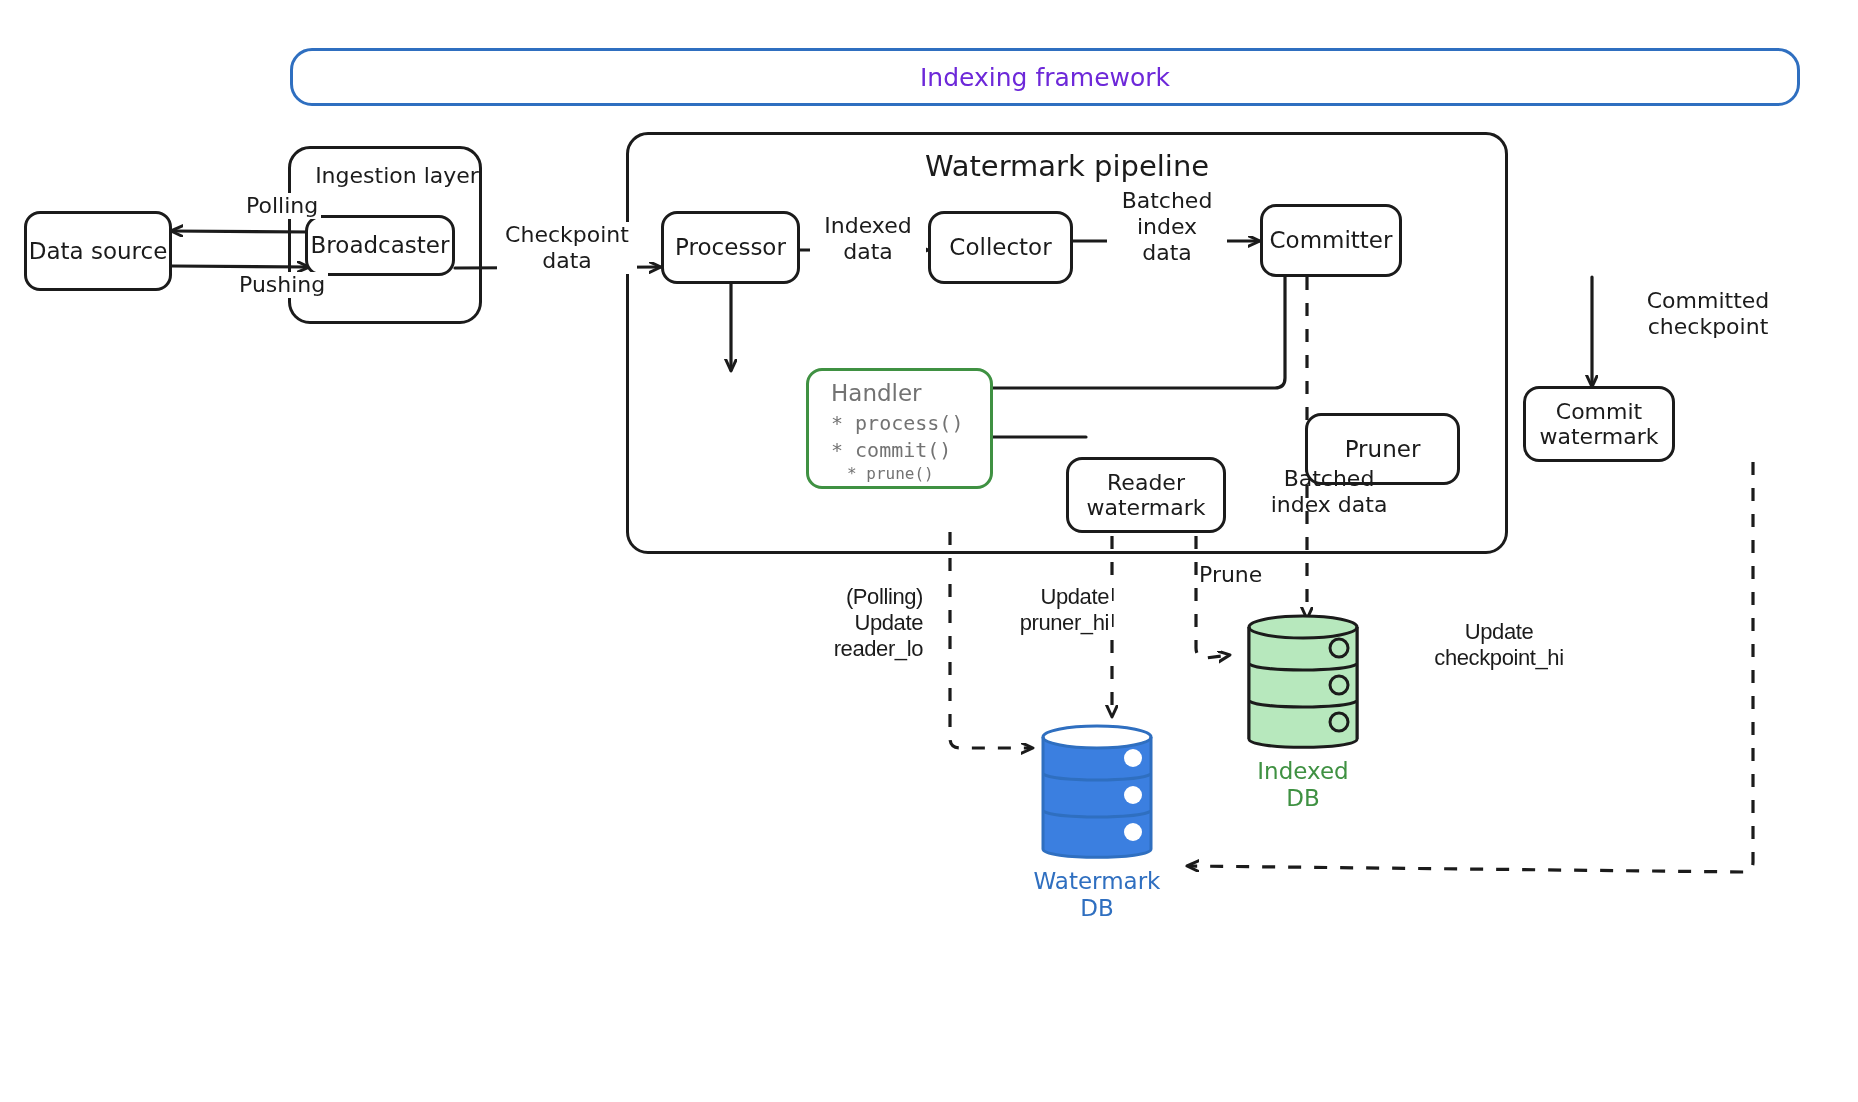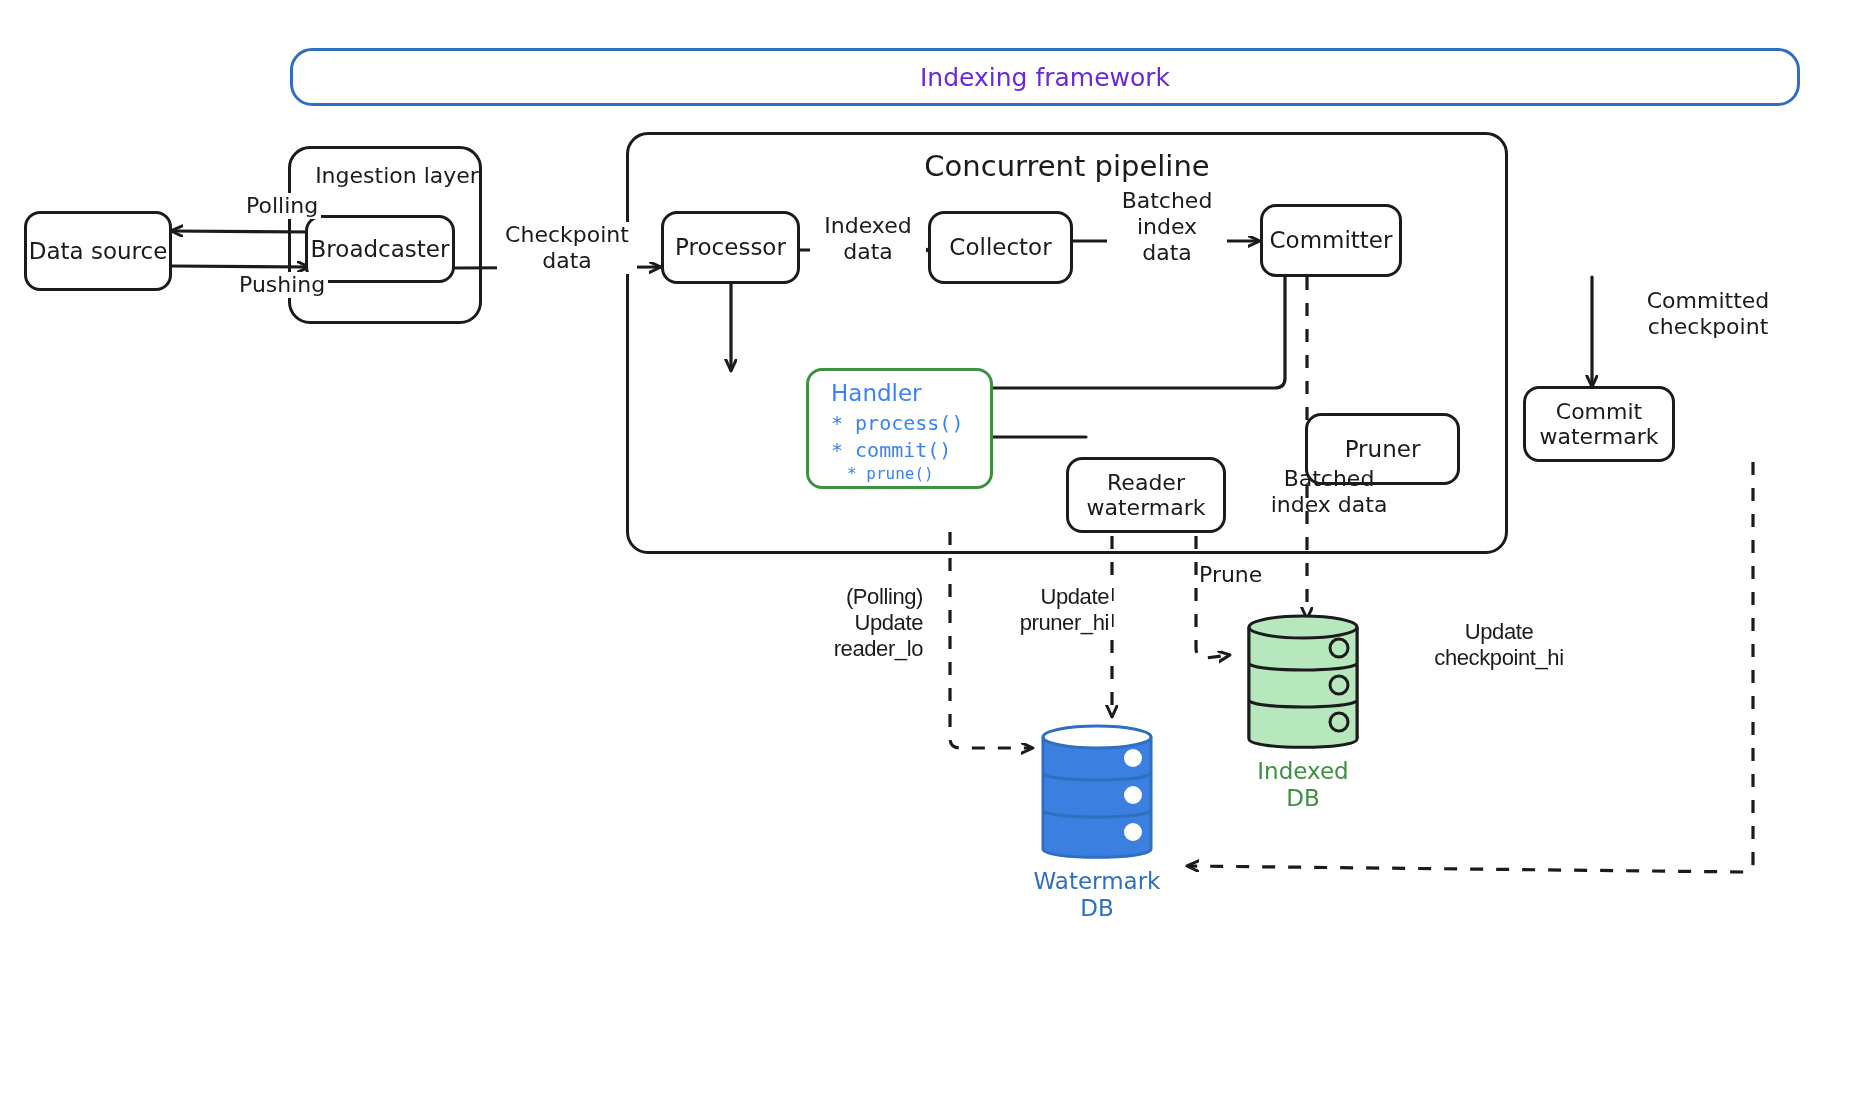--- a/index.html
+++ b/index.html
@@ -13,21 +13,21 @@
   
   .node{
     position:absolute;box-sizing:border-box;
     display:flex;flex-direction:column;align-items:center;justify-content:center;
     border:3px solid #1b1b1b;border-radius:16px;background:#ffffff;
     font-family:"DejaVu Sans", sans-serif;
     color:#1b1b1b;text-align:center;line-height:1.15;
     z-index:5;
   }
   .node .lbl{display:block;white-space:pre-line;}
-  .node.green{border-color:#3f9142;color:#3b82f6;}
+  .node.green{border-color:#3f9142;color:#737373;}
 
   
   .group{
     position:absolute;box-sizing:border-box;
     border:3px solid #1b1b1b;border-radius:22px;background:transparent;
     z-index:2;
   }
   .group .gtitle{
     position:absolute;left:0;right:0;text-align:center;
     color:#1b1b1b;font-family:"DejaVu Sans", sans-serif;
@@ -71,21 +71,21 @@
 
   <div class="group blue" style="left:290px;top:48px;width:1510px;height:58px;">
     <div class="gtitle" style="top:12px;font-size:25px;">Indexing framework</div>
   </div>
 
   <div class="group" style="left:288px;top:146px;width:194px;height:178px;">
     <div class="gtitle" style="top:14px;font-size:22px;padding-left:24px;">Ingestion layer</div>
   </div>
 
   <div class="group" style="left:626px;top:132px;width:882px;height:422px;">
-    <div class="gtitle" style="top:14px;font-size:29px;">Concurrent pipeline</div>
+    <div class="gtitle" style="top:14px;font-size:29px;">Watermark pipeline</div>
   </div>
 
   <svg class="lyr" viewBox="0 0 1858 1102" xmlns="http://www.w3.org/2000/svg">
     <defs>
       <marker id="ah" markerWidth="16" markerHeight="16" refX="11" refY="5.5" orient="auto" markerUnits="userSpaceOnUse">
         <path d="M0,0 L12,5.5 L0,11" fill="none" stroke="#1b1b1b" stroke-width="3" stroke-linecap="round" stroke-linejoin="round"></path>
       </marker>
       <marker id="ahd" markerWidth="16" markerHeight="16" refX="11" refY="5.5" orient="auto" markerUnits="userSpaceOnUse">
         <path d="M0,0 L12,5.5 L0,11" fill="none" stroke="#1b1b1b" stroke-width="3" stroke-linecap="round" stroke-linejoin="round"></path>
       </marker>
@@ -122,21 +122,21 @@
       <path d="M1307,277 L1307,618" marker-end="url(#ahd)"></path>
 
       <path d="M1753,462 L1753,862 Q1753,872 1743,872 L1188,866" marker-end="url(#ahd)"></path>
     </g>
   </svg>
 
   <div class="node" style="left:24px;top:211px;width:148px;height:80px;font-size:23px;">
     <span class="lbl">Data source</span>
   </div>
 
-  <div class="node" style="left:305px;top:215px;width:150px;height:68px;font-size:23px;">
+  <div class="node" style="left:305px;top:215px;width:150px;height:61px;font-size:23px;">
     <span class="lbl">Broadcaster</span>
   </div>
 
   <div class="node" style="left:661px;top:211px;width:139px;height:73px;font-size:23px;">
     <span class="lbl">Processor</span>
   </div>
 
   <div class="node" style="left:928px;top:211px;width:145px;height:73px;font-size:23px;">
     <span class="lbl">Collector</span>
   </div>

